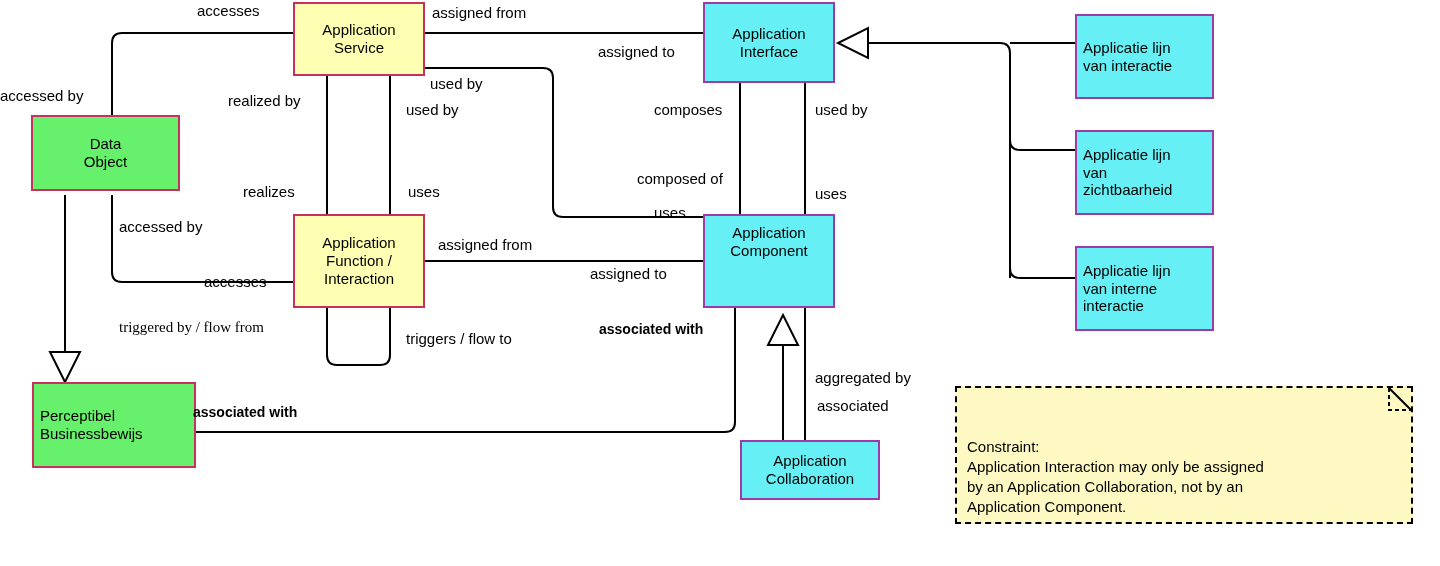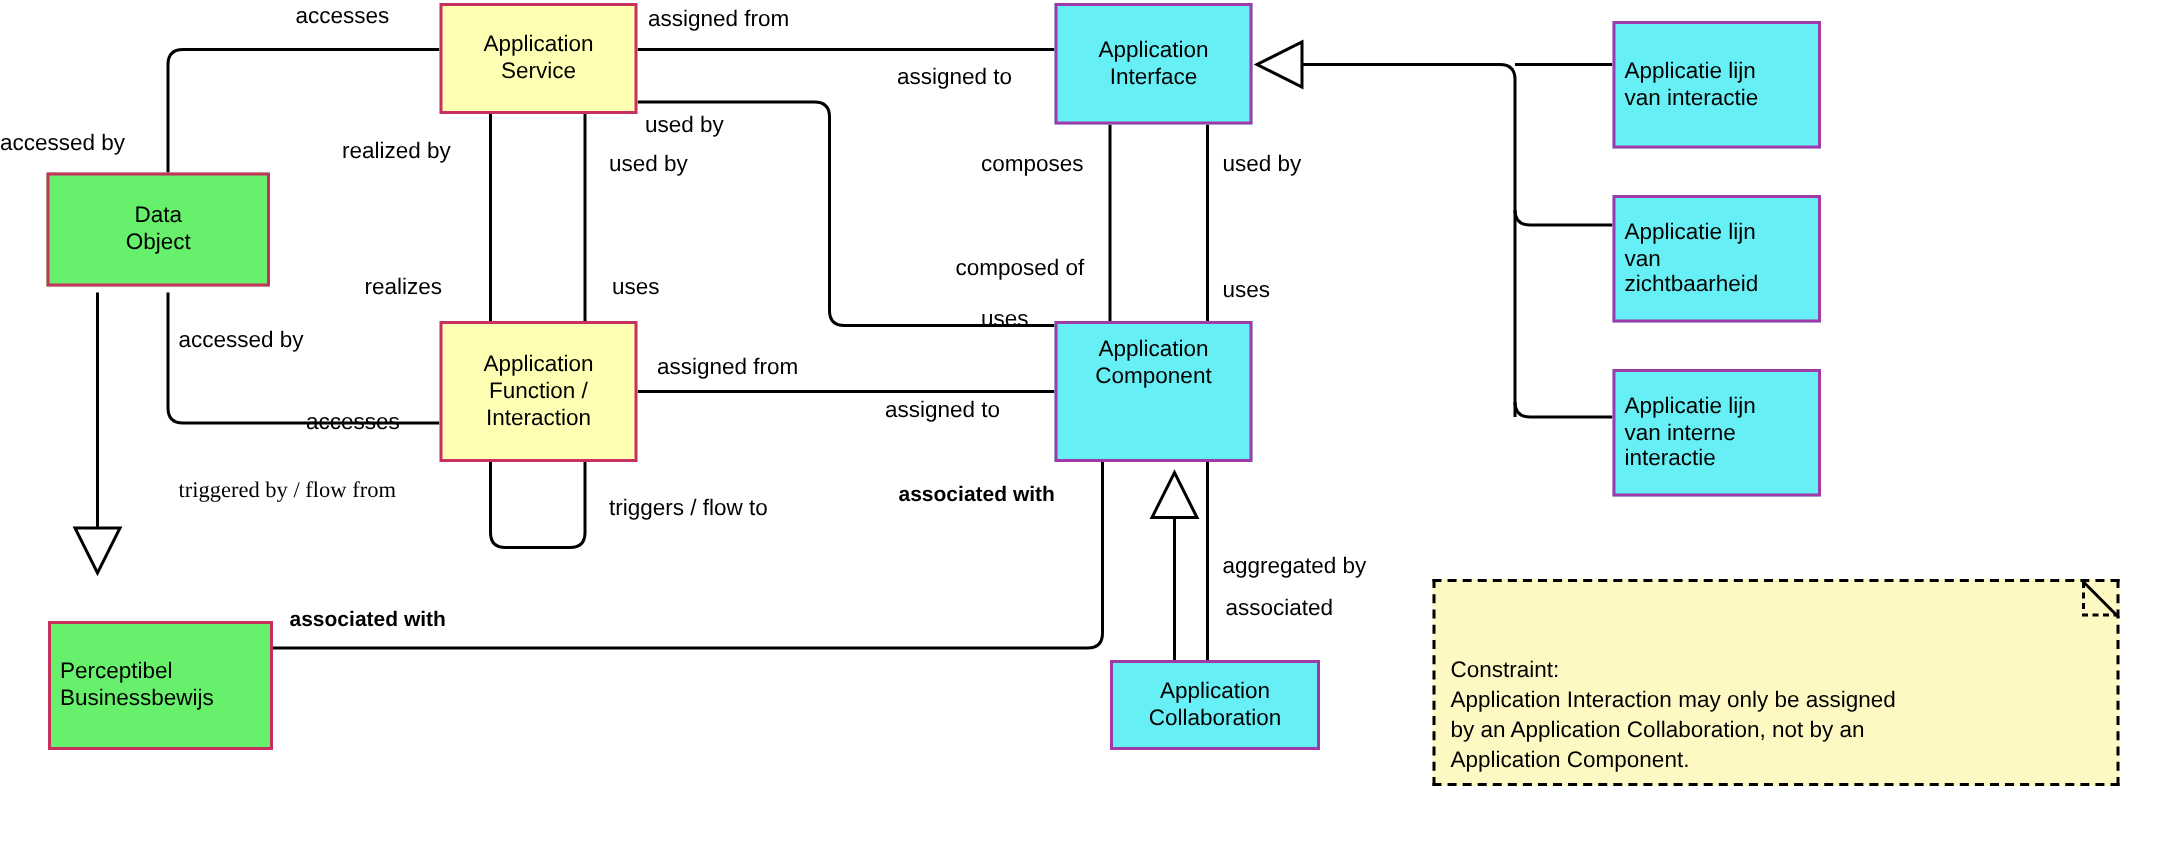--- a/index.html
+++ b/index.html
@@ -144,21 +144,21 @@
   <div class="node cyan" style="left:703px; top:214px; width:132px; height:94px;">
     <span style="white-space:pre-line; align-self:flex-start; margin-top:8px;">Application
 Component</span>
   </div>
 
   <div class="node cyan" style="left:740px; top:440px; width:140px; height:60px;">
     <span style="white-space:pre-line">Application
 Collaboration</span>
   </div>
 
-  <div class="node data leftal" style="left:32px; top:382px; width:150px; height:86px;margin-top:32px;">
+  <div class="node data leftal" style="left:32px; top:382px; width:164px; height:86px;">
     <span style="white-space:pre-line">Perceptibel
 Businessbewijs</span>
   </div>
 
   <div class="node cyan leftal" style="left:1075px; top:14px; width:139px; height:85px;">
     <span style="white-space:pre-line">Applicatie lijn
 van interactie</span>
   </div>
 
   <div class="node cyan leftal" style="left:1075px; top:130px; width:139px; height:85px;">

